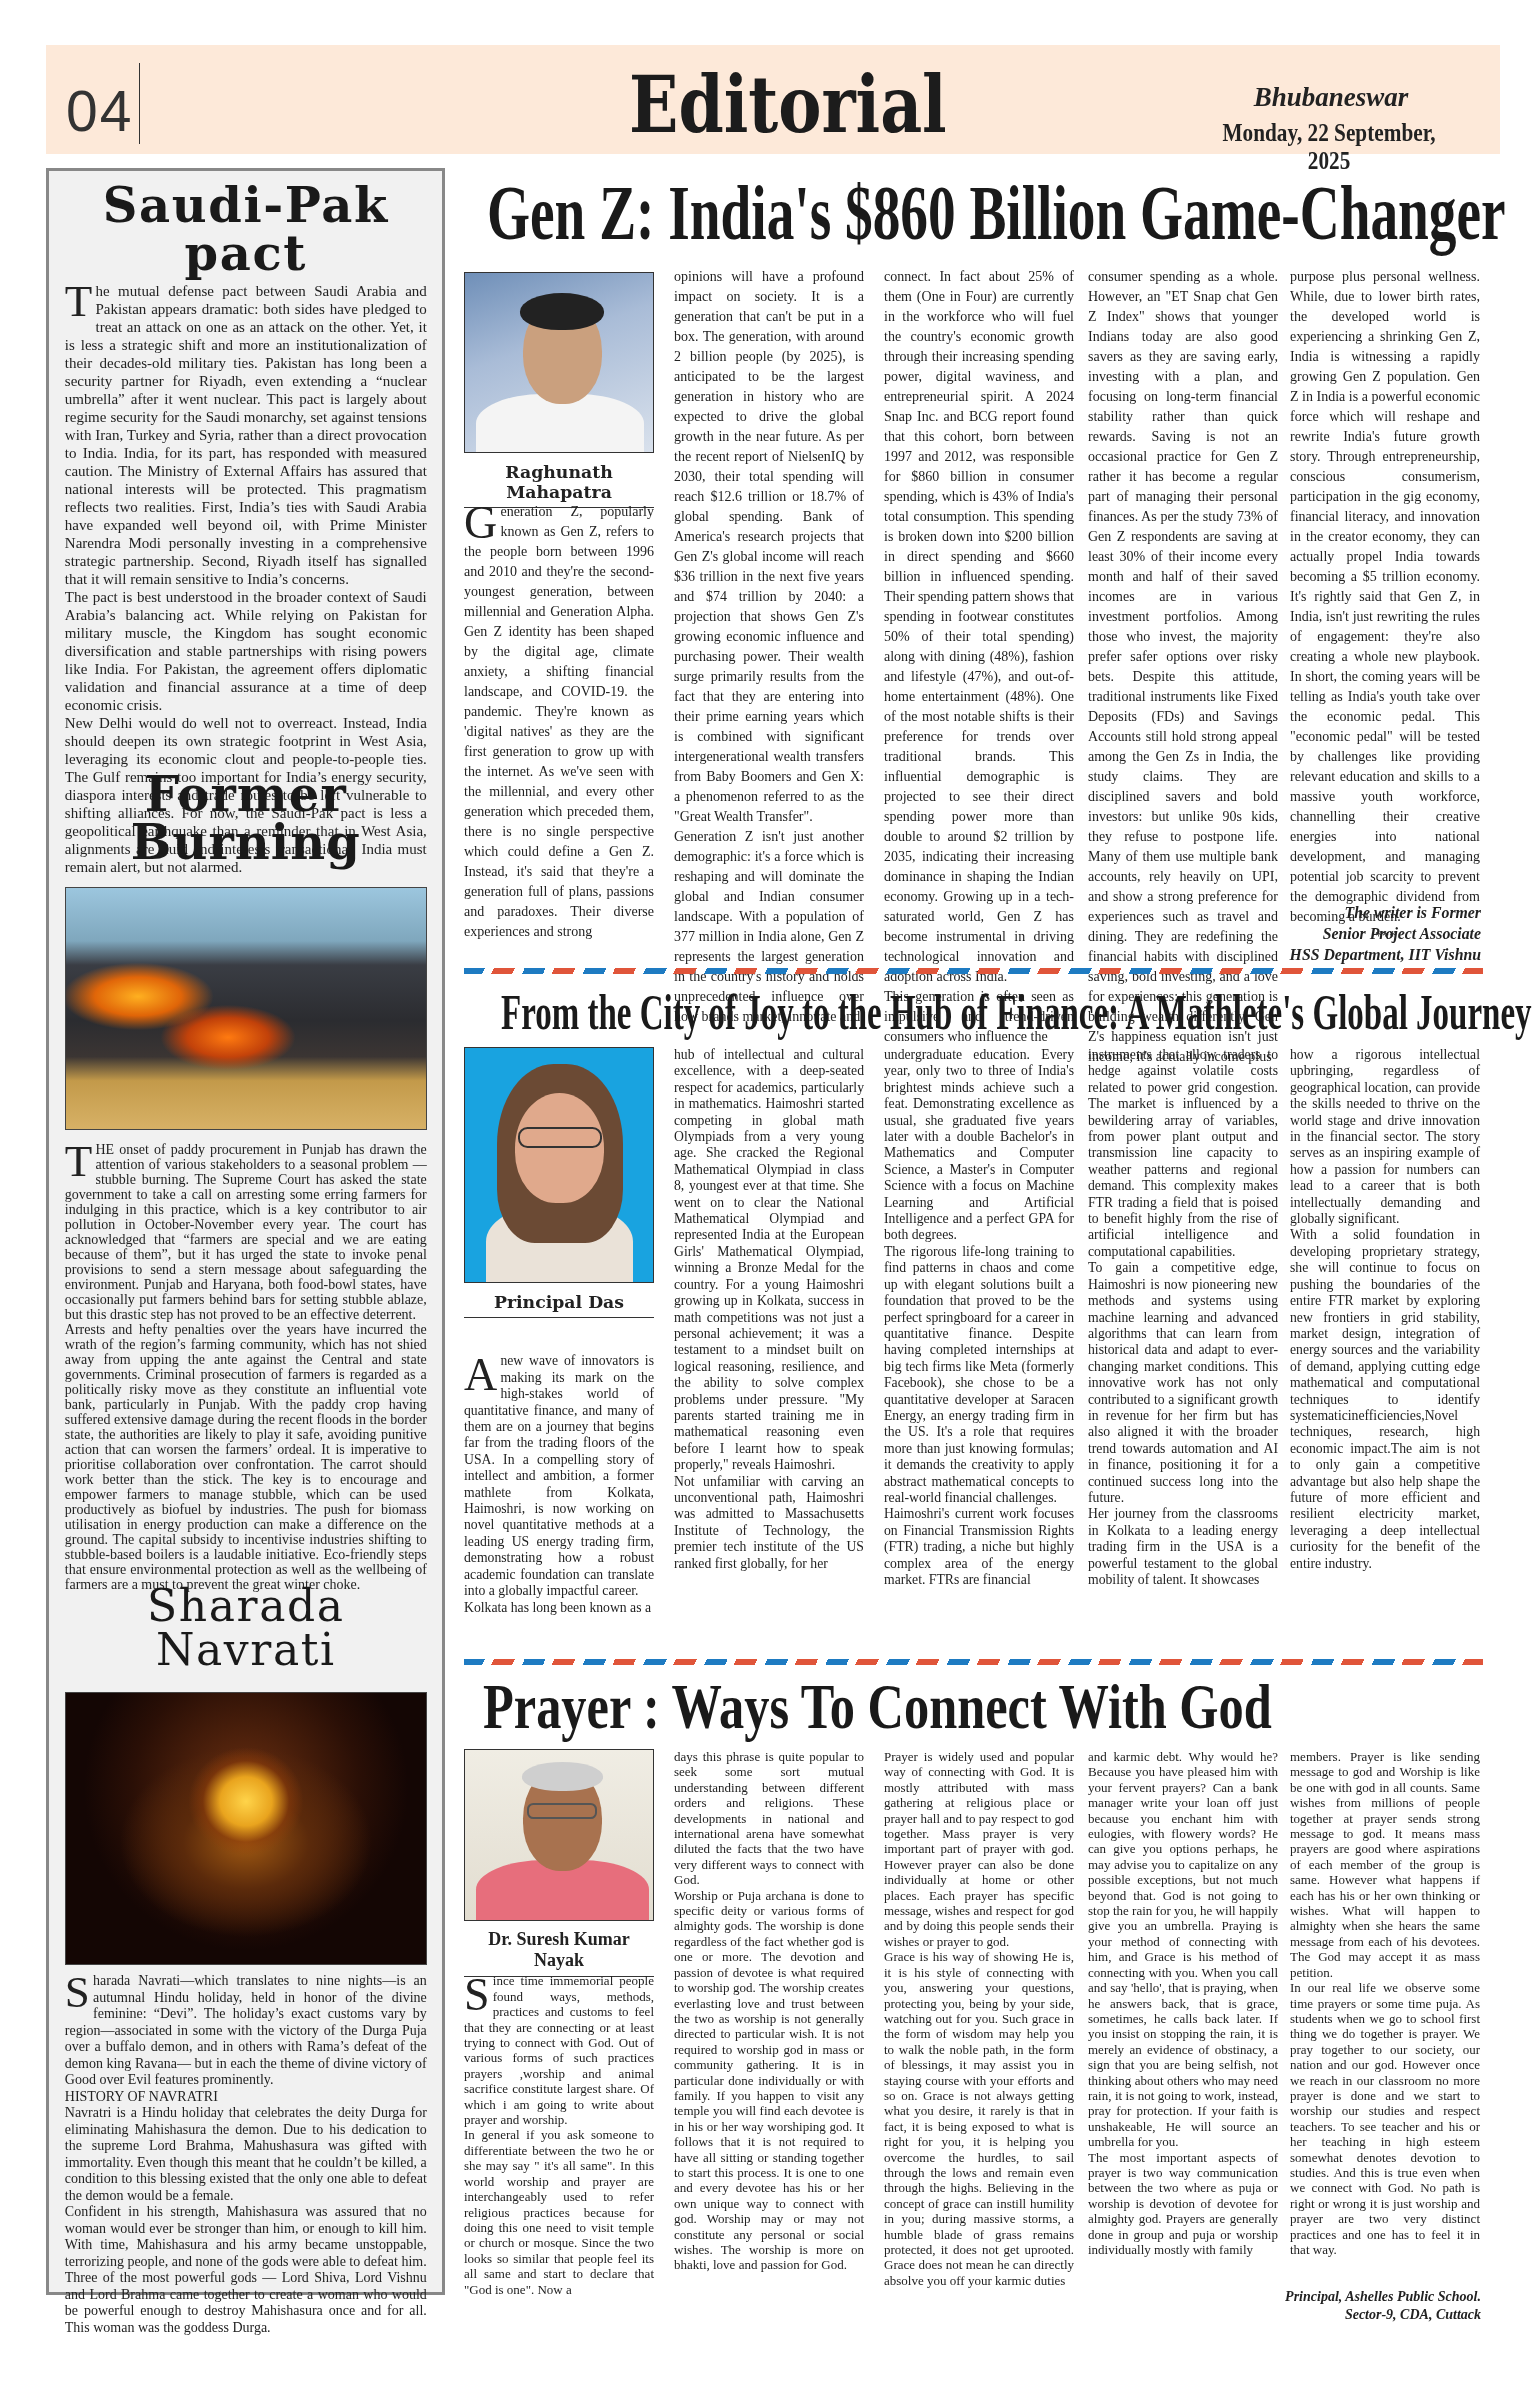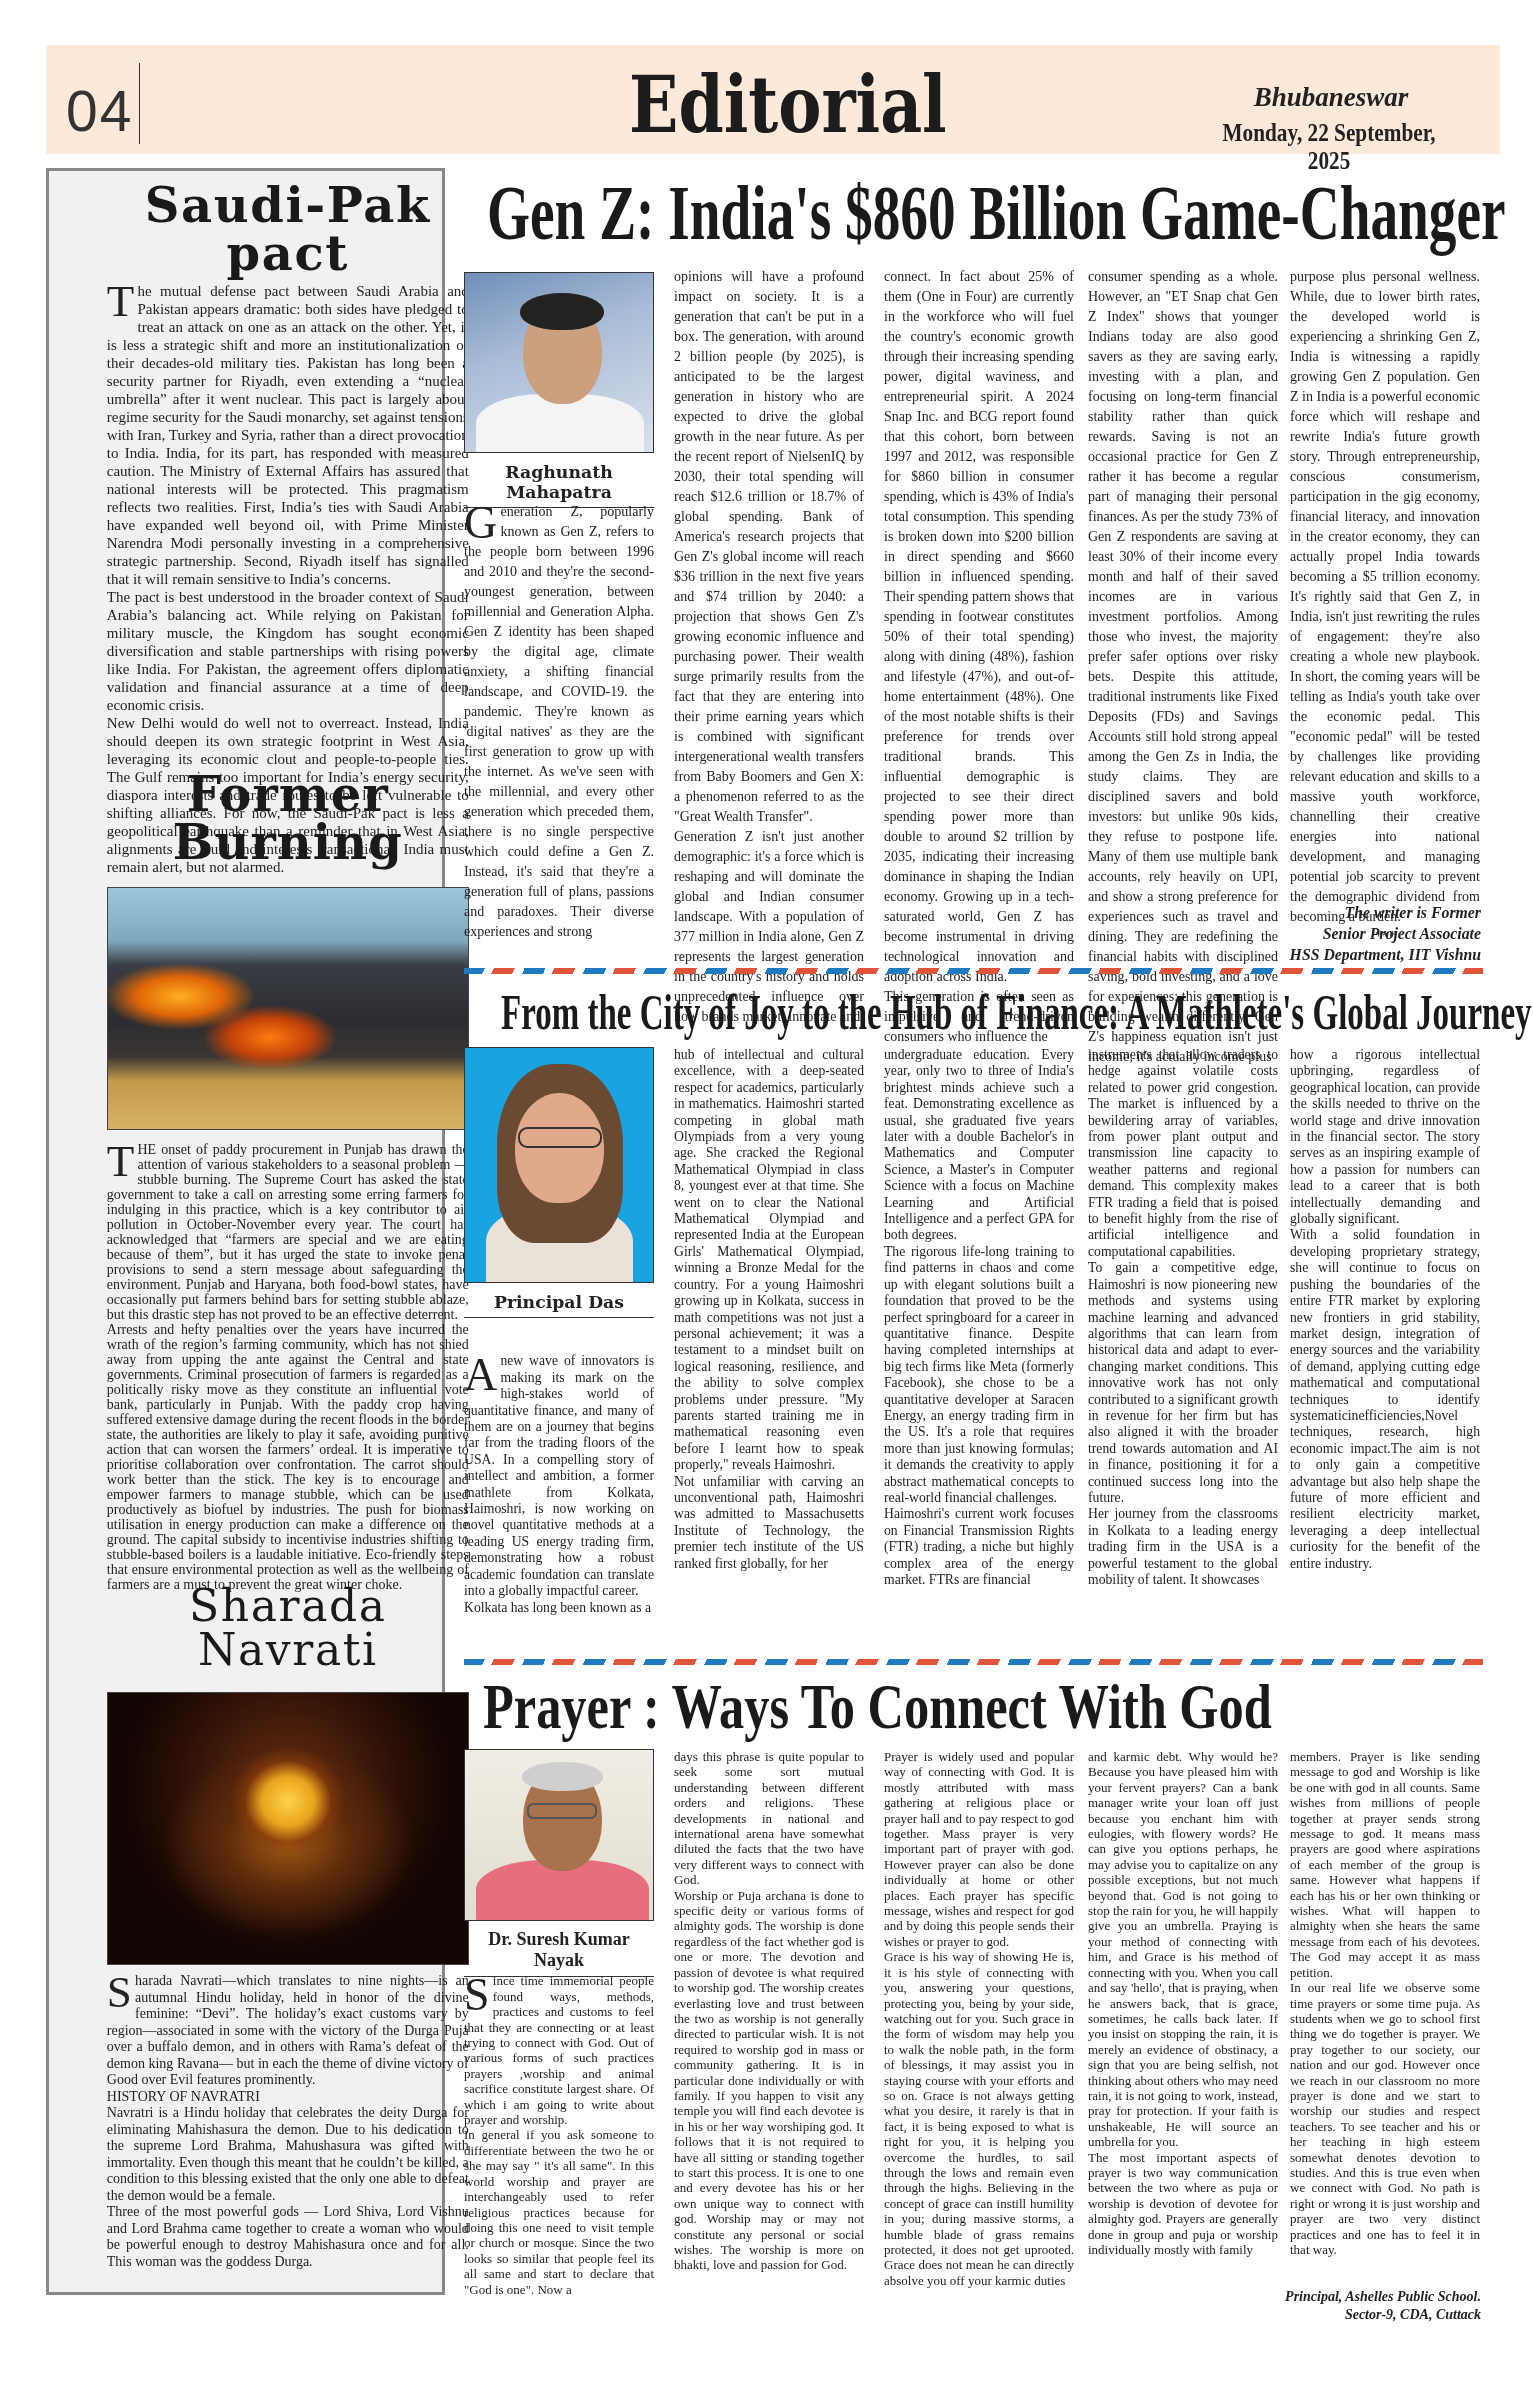--- a/index.html
+++ b/index.html
@@ -14,21 +14,21 @@
   .section-title { position: absolute; left: 583px; top: 20px; font-family: "DejaVu Serif", serif; font-weight: bold; font-size: 79px; color: #1c1c1c; line-height: 1; transform: scaleX(0.82); transform-origin: left; }
   .city { position: absolute; right: 48px; top: 37px; font-size: 27px; font-weight: bold; color: #222; text-align: center; width: 242px; font-style: italic; }
   .date { position: absolute; right: 29px; top: 74px; font-size: 25px; font-weight: bold; color: #222; text-align: center; width: 284px; transform: scaleX(0.85); }
 
   
   .sidebar { position: absolute; left: 46px; top: 168px; width: 399px; height: 2127px; background: #f1f1f1; border: 3.7px solid #888; }
   .sb-title { font-family: "DejaVu Serif", serif; font-weight: bold; color: #1a1a1a; line-height: 1; text-align: center; }
   .sb-body { font-size: 15px; line-height: 18px; text-align: justify; color: #222; }
   .sb-body p { margin: 0; }
   .dropcap { float: left; font-size: 45px; line-height: 35px; margin-right: 3.2px; margin-top: 2.1px; }
-  .sb-section { position: absolute; left: 15.8px; width: 362px; margin-left: 42px; }
+  .sb-section { position: absolute; left: 15.8px; width: 362px; }
 
   .photo { border: 1.1px solid #444; position: relative; overflow: hidden; }
   .photo-stubble { background:
       radial-gradient(ellipse 30% 20% at 20% 45%, #ffb020 0%, rgba(255,110,0,0.85) 40%, rgba(0,0,0,0) 70%),
       radial-gradient(ellipse 25% 18% at 45% 62%, #ff7a10 0%, rgba(230,70,0,0.8) 45%, rgba(0,0,0,0) 75%),
       linear-gradient(180deg, #9cc6de 0%, #7fa7bd 22%, #3a3d44 32%, #2b2c30 55%, #3b3533 70%, #c39a4a 80%, #d7b166 100%);
   }
   .photo-durga { background:
       radial-gradient(ellipse 16% 20% at 50% 40%, #ffd44a 0%, #e9a41e 45%, rgba(140,60,10,0.6) 75%, rgba(0,0,0,0) 100%),
       radial-gradient(ellipse 35% 35% at 50% 55%, #a15a12 0%, #5b2a0b 50%, rgba(0,0,0,0) 100%),
@@ -89,20 +89,21 @@
     </div>
   </section>
 
   <section class="sb-section" style="top:1413px;">
     <h2 class="sb-title" style="font-size:44px; font-weight:normal; letter-spacing:1.6px;">Sharada Navrati</h2>
     <div class="photo photo-durga" style="margin-top:20px; height:273px;" title="Idol of Goddess Durga"></div>
     <div class="sb-body" style="margin-top:8.4px; line-height:16.5px; font-size:14px;">
       <p><span class="dropcap">S</span><span>harada Navrati—which translates to nine nights—is an autumnal Hindu holiday, held in honor of the divine feminine: “Devi”. The holiday’s exact customs vary by region—associated in some with the victory of the Durga Puja over a buffalo demon, and in others with Rama’s defeat of the demon king Ravana— but in each the theme of divine victory of Good over Evil features prominently.</span></p>
       <p>HISTORY OF NAVRATRI</p>
       <p>Navratri is a Hindu holiday that celebrates the deity Durga for eliminating Mahishasura the demon. Due to his dedication to the supreme Lord Brahma, Mahushasura was gifted with immortality. Even though this meant that he couldn’t be killed, a condition to this blessing existed that the only one able to defeat the demon would be a female.</p>
+      <p>Confident in his strength, Mahishasura was assured that no woman would ever be stronger than him, or enough to kill him. With time, Mahishasura and his army became unstoppable, terrorizing people, and none of the gods were able to defeat him.</p>
       <p>Three of the most powerful gods — Lord Shiva, Lord Vishnu and Lord Brahma came together to create a woman who would be powerful enough to destroy Mahishasura once and for all. This woman was the goddess Durga.</p>
     </div>
   </section>
 </aside>
 
 <article>
   <h1 class="headline" style="left:487px; top:173px; font-size:79px; transform:scaleX(0.70);">Gen Z: India's $860 Billion Game-Changer</h1>
 
   <div class="author-photo portrait-bg-blue" style="left:464px; top:272px; width:190px; height:181px;">
     <div class="torso" style="left:10.5px; top:121px; width:168px; height:74px; background:#f4f4f4;"></div>

